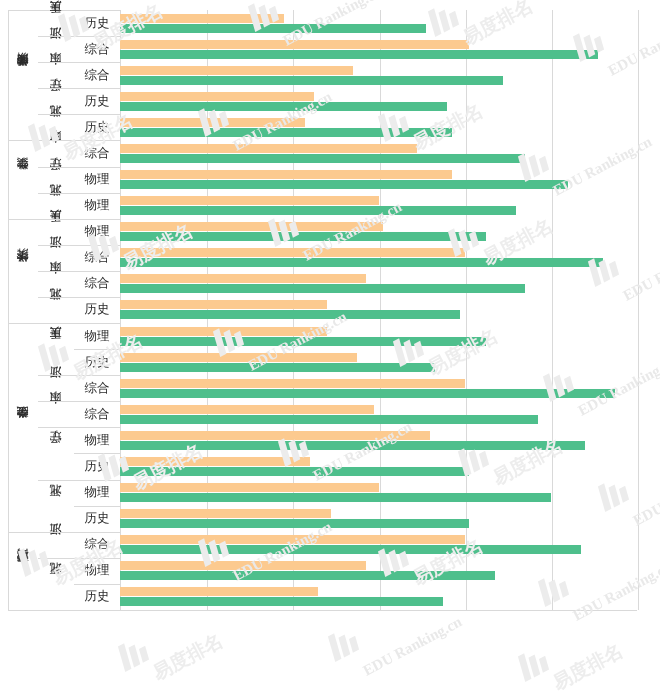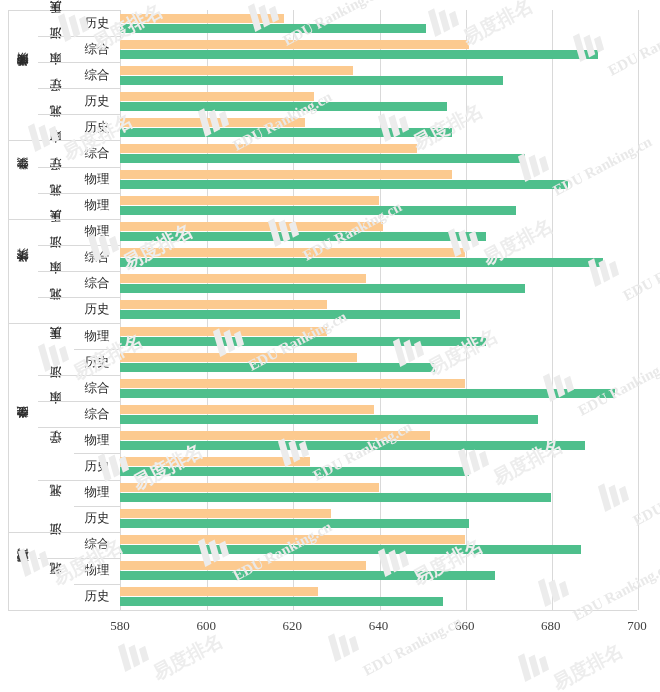--- a/index.html
+++ b/index.html
@@ -541,24 +541,15 @@
       <div class="sep sub" style="top: 417.391px;"></div>
       <div class="sep sub" style="top: 443.478px;"></div>
       <div class="sep sub" style="top: 469.565px;"></div>
       <div class="sep sub" style="top: 495.652px;"></div>
       <div class="sep full" style="top: 521.739px;"></div>
       <div class="sep prov" style="top: 547.826px;"></div>
       <div class="sep sub" style="top: 547.826px;"></div>
       <div class="sep sub" style="top: 573.913px;"></div>
     </div>
 
-  <div class="xticks" id="xticks">
-      <div class="xtick" style="left: 120px;">580</div>
-      <div class="xtick" style="left: 206.167px;">600</div>
-      <div class="xtick" style="left: 292.333px;">620</div>
-      <div class="xtick" style="left: 378.5px;">640</div>
-      <div class="xtick" style="left: 464.667px;">660</div>
-      <div class="xtick" style="left: 550.833px;">680</div>
-      <div class="xtick" style="left: 637px;">700</div>
-    </div>
 
 
 </div>
 
 </body></html>

